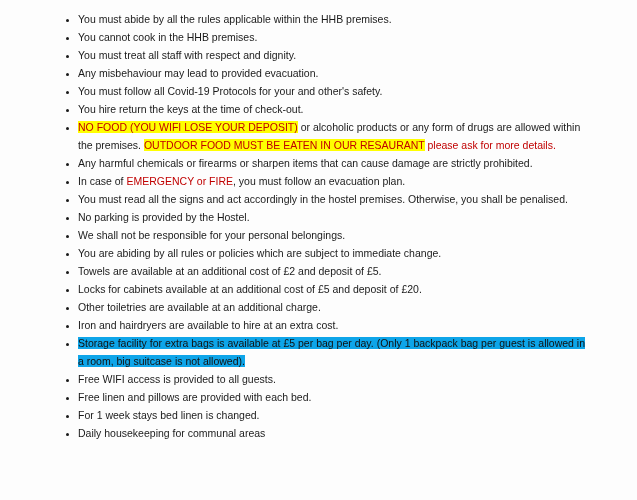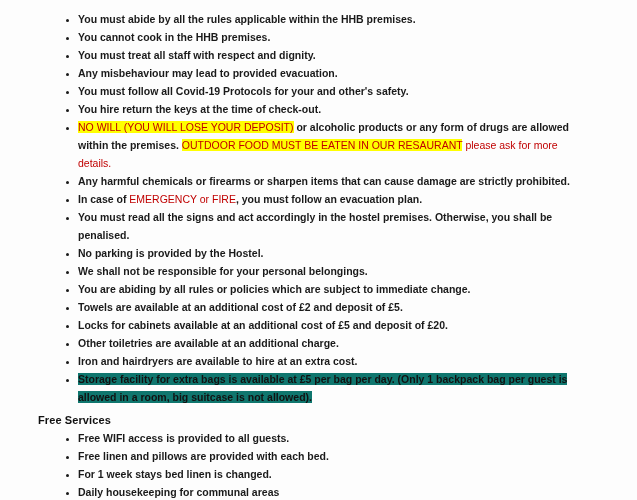--- a/index.html
+++ b/index.html
@@ -37,53 +37,52 @@
     box-sizing: border-box;
   }
   li.rule-item {
     line-height: 18px;
     padding-right: 2px;
   }
   li.rule-item::marker {
     color: #1a1a1a;
     font-size: 9px;
   }
-  .seg-plain { color: #1a1a1a; font-weight: bold; }
+  .seg-plain { color: #1a1a1a; }
   .seg-red { color: #c00000; text-align: center; }
   .seg-red-hl { color: #c00000; background: #ffff00; }
-  .seg-bold-hl { color: #111111; background: #0f766e; font-weight: 700; }
+  .seg-bold-hl { color: #111111; background: #0ea5e9; font-weight: 400; }
 </style>
 </head>
 <body>
 
 <div class="page">
   <div id="doc-content">
       <ul class="rules-list">
         <li class="rule-item"><span class="seg-plain">You must abide by all the rules applicable within the HHB premises.</span></li>
         <li class="rule-item"><span class="seg-plain">You cannot cook in the HHB premises.</span></li>
         <li class="rule-item"><span class="seg-plain">You must treat all staff with respect and dignity.</span></li>
         <li class="rule-item"><span class="seg-plain">Any misbehaviour may lead to provided evacuation.</span></li>
         <li class="rule-item"><span class="seg-plain">You must follow all Covid-19 Protocols for your and other's safety.</span></li>
         <li class="rule-item"><span class="seg-plain">You hire return the keys at the time of check-out.</span></li>
-        <li class="rule-item"><span class="seg-red-hl">NO WILL (YOU WILL LOSE YOUR DEPOSIT)</span><span class="seg-plain"> or alcoholic products or any form of drugs are allowed within the premises. </span><span class="seg-red-hl">OUTDOOR FOOD MUST BE EATEN IN OUR RESAURANT</span><span class="seg-red"> please ask for more details.</span></li>
+        <li class="rule-item"><span class="seg-red-hl">NO FOOD (YOU WIFI LOSE YOUR DEPOSIT)</span><span class="seg-plain"> or alcoholic products or any form of drugs are allowed within the premises. </span><span class="seg-red-hl">OUTDOOR FOOD MUST BE EATEN IN OUR RESAURANT</span><span class="seg-red"> please ask for more details.</span></li>
         <li class="rule-item"><span class="seg-plain">Any harmful chemicals or firearms or sharpen items that can cause damage are strictly prohibited.</span></li>
         <li class="rule-item"><span class="seg-plain">In case of </span><span class="seg-red">EMERGENCY or FIRE</span><span class="seg-plain">, you must follow an evacuation plan.</span></li>
         <li class="rule-item"><span class="seg-plain">You must read all the signs and act accordingly in the hostel premises. Otherwise, you shall be penalised.</span></li>
         <li class="rule-item"><span class="seg-plain">No parking is provided by the Hostel.</span></li>
         <li class="rule-item"><span class="seg-plain">We shall not be responsible for your personal belongings.</span></li>
         <li class="rule-item"><span class="seg-plain">You are abiding by all rules or policies which are subject to immediate change.</span></li>
       </ul>
       <ul class="rules-list">
         <li class="rule-item"><span class="seg-plain">Towels are available at an additional cost of £2 and deposit of £5.</span></li>
         <li class="rule-item"><span class="seg-plain">Locks for cabinets available at an additional cost of £5 and deposit of £20.</span></li>
         <li class="rule-item"><span class="seg-plain">Other toiletries are available at an additional charge.</span></li>
         <li class="rule-item"><span class="seg-plain">Iron and hairdryers are available to hire at an extra cost.</span></li>
         <li class="rule-item"><span class="seg-bold-hl">Storage facility for extra bags is available at £5 per bag per day. (Only 1 backpack bag per guest is allowed in a room, big suitcase is not allowed).</span></li>
       </ul>
-      <div class="section-heading gap-free">Free Services</div>
       <ul class="rules-list">
         <li class="rule-item"><span class="seg-plain">Free WIFI access is provided to all guests.</span></li>
         <li class="rule-item"><span class="seg-plain">Free linen and pillows are provided with each bed.</span></li>
         <li class="rule-item"><span class="seg-plain">For 1 week stays bed linen is changed.</span></li>
         <li class="rule-item"><span class="seg-plain">Daily housekeeping for communal areas</span></li>
       </ul>
     </div>
 </div>
 
 </body></html>

